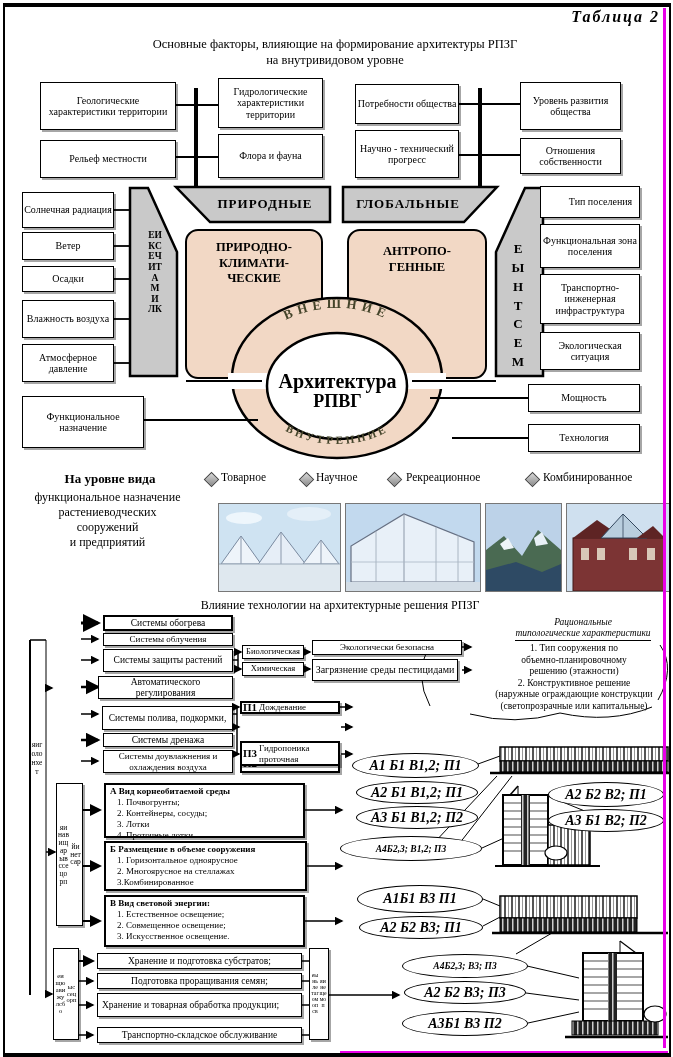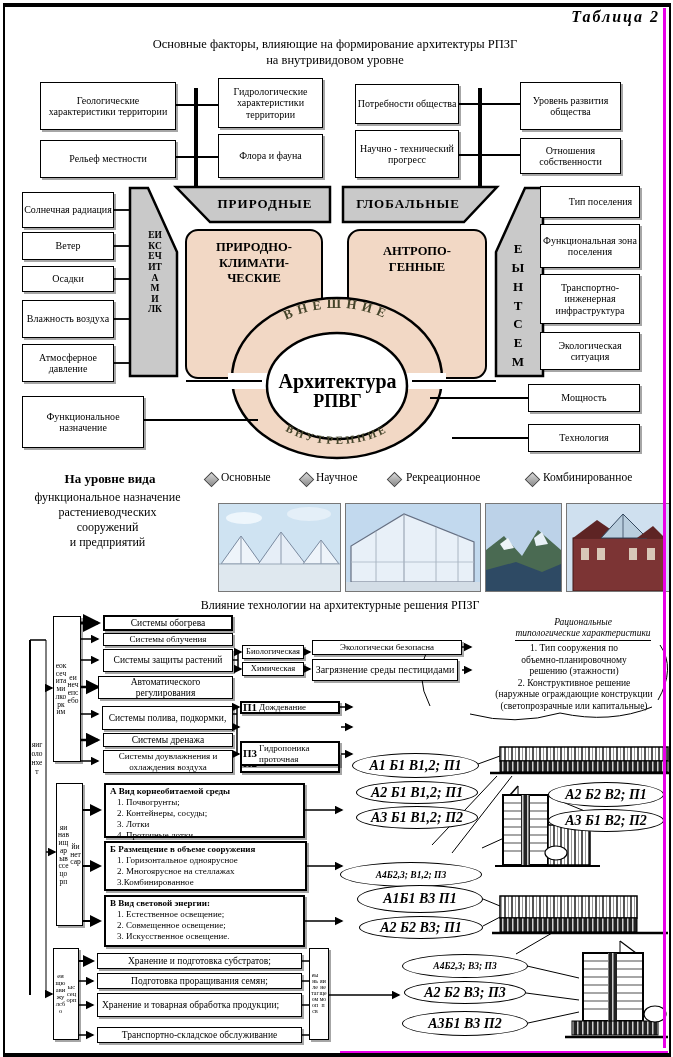--- a/index.html
+++ b/index.html
@@ -303,21 +303,21 @@
     <div style="font-size:18px;">РПВГ</div>
   </div>
 
   <div class="txt lay2 ctr" style="left:10px;top:471px;width:200px;font-weight:bold;font-size:13px;">На уровне вида</div>
   <div class="txt lay2 ctr" style="left:0px;top:490px;width:215px;font-size:12px;">функциональное назначение</div>
   <div class="txt lay2 ctr" style="left:0px;top:505px;width:215px;font-size:12px;">растениеводческих</div>
   <div class="txt lay2 ctr" style="left:0px;top:520px;width:215px;font-size:12px;">сооружений</div>
   <div class="txt lay2 ctr" style="left:0px;top:535px;width:215px;font-size:12px;">и предприятий</div>
 
   <span class="diamond" style="left:206px;top:474px;"></span>
-  <div class="txt lay2" style="left:221px;top:471px;font-size:11.5px;">Основные</div>
+  <div class="txt lay2" style="left:221px;top:471px;font-size:11.5px;">Товарное</div>
   <span class="diamond" style="left:301px;top:474px;"></span>
   <div class="txt lay2" style="left:316px;top:471px;font-size:11.5px;">Научное</div>
   <span class="diamond" style="left:389px;top:474px;"></span>
   <div class="txt lay2" style="left:406px;top:471px;font-size:11.5px;">Рекреационное</div>
   <span class="diamond" style="left:527px;top:474px;"></span>
   <div class="txt lay2" style="left:543px;top:471px;font-size:11.5px;">Комбинированное</div>
 
   <div class="photo" style="left:218px;top:503px;width:123px;height:89px;">
     <svg width="121" height="87" viewBox="0 0 121 87">
       <rect width="121" height="87" fill="#cfe3f2"></rect>
@@ -366,24 +366,20 @@
       <rect x="30" y="44" width="8" height="12" fill="#d8c8b8"></rect>
       <rect x="62" y="44" width="8" height="12" fill="#d8c8b8"></rect>
       <rect x="80" y="44" width="8" height="12" fill="#d8c8b8"></rect>
     </svg>
   </div>
 
   <div class="txt lay2 ctr" style="left:100px;top:598px;width:480px;font-size:12px;">Влияние технологии на архитектурные решения РПЗГ</div>
 
   <div class="vs lay2 abs" style="left:31px;top:740px;width:12px;font-size:7.5px;line-height:1.2;background:#fff;">яиголонхет</div>
 
-  <div class="bx row lay2" style="left:53px;top:616px;width:28px;height:146px;gap:1px;">
-    <div class="vs" style="width:11px;font-size:7.5px;line-height:1.03;">еоксечитамилкорким</div>
-    <div class="vs" style="width:11px;font-size:7.5px;line-height:1.03;">еинечепсебо</div>
-  </div>
   <div class="bx row lay2" style="left:56px;top:783px;width:27px;height:143px;gap:1px;">
     <div class="vs" style="width:11px;font-size:7.5px;line-height:1.03;">яинавищарыв ссецорп</div>
     <div class="vs" style="width:11px;font-size:7.5px;line-height:1.03;">йинетсар</div>
   </div>
   <div class="bx row lay2" style="left:53px;top:948px;width:26px;height:92px;gap:1px;">
     <div class="vs" style="width:10px;font-size:6.5px;line-height:1.07;">еищюавижулсбо</div>
     <div class="vs" style="width:10px;font-size:6.5px;line-height:1.07;">ыссецорп</div>
   </div>
 
   <div class="bx thk lay2" style="left:103px;top:615px;width:130px;height:16px;font-size:9.5px;">
@@ -486,21 +482,21 @@
 
   <div class="ell lay2" style="left:352px;top:753px;width:127px;height:25px;">
       <span>А1 Б1 В1,2; П1</span>
     </div>
   <div class="ell lay2" style="left:356px;top:781px;width:122px;height:23px;">
       <span>А2 Б1 В1,2; П1</span>
     </div>
   <div class="ell lay2" style="left:356px;top:806px;width:122px;height:23px;">
       <span>А3 Б1 В1,2; П2</span>
     </div>
-  <div class="ell lay2" style="left:340px;top:836px;width:142px;height:25px;font-size:9.5px;margin-top:26px;">
+  <div class="ell lay2" style="left:340px;top:836px;width:142px;height:25px;font-size:9.5px;">
       <span>А4Б2,3; В1,2; П3</span>
     </div>
   <div class="ell lay2" style="left:548px;top:782px;width:116px;height:25px;">
       <span>А2 Б2 В2; П1</span>
     </div>
   <div class="ell lay2" style="left:548px;top:809px;width:116px;height:23px;">
       <span>А3 Б1 В2; П2</span>
     </div>
   <div class="ell lay2" style="left:357px;top:885px;width:126px;height:28px;">
       <span>А1Б1 В3 П1</span>

